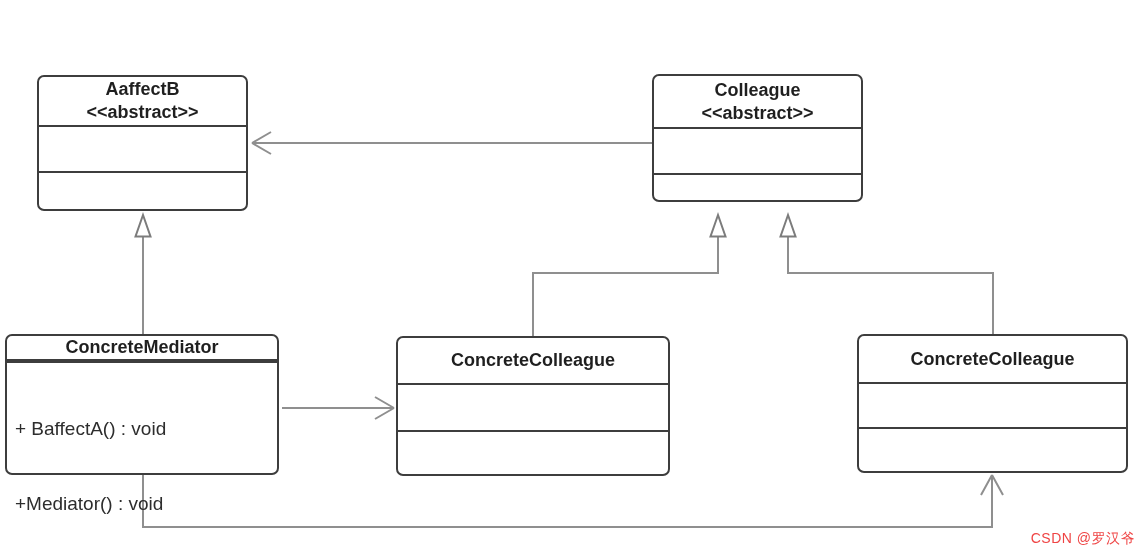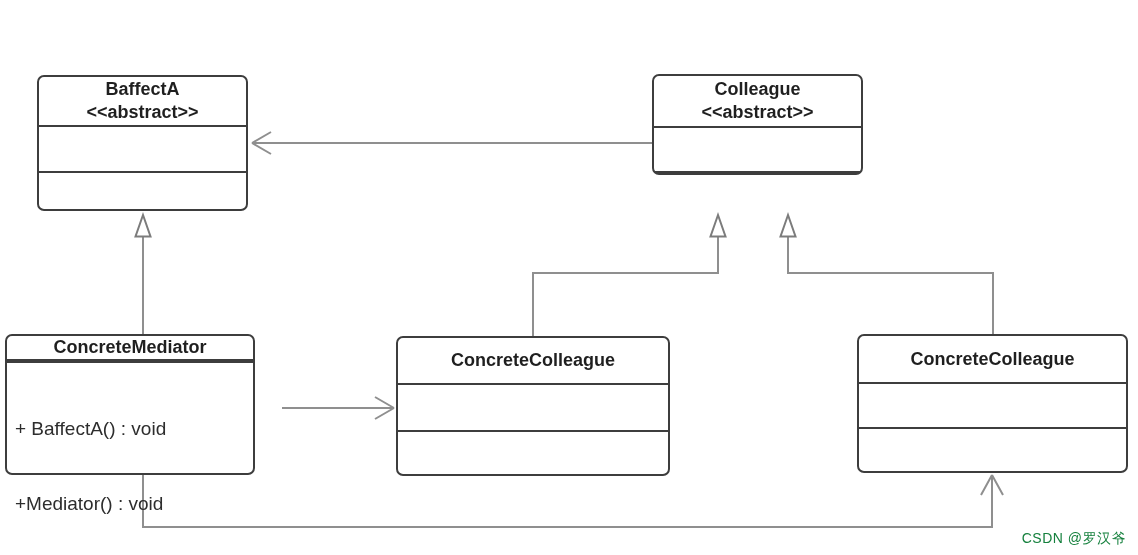--- a/index.html
+++ b/index.html
@@ -20,22 +20,22 @@
     font-weight:bold;font-size:18px;line-height:23px;color:#1f1f1f;
     text-align:center;
   }
   .comp{border-top:2.5px solid #3d3d3d;box-sizing:border-box;}
   .comp.grow{flex:1;}
   .comp.methods{
     font-size:19px;line-height:25px;color:#2d2d2d;
     padding:3px 6px 0 8px;white-space:pre;
   }
   .watermark{
-    position:absolute;right:12px;bottom:7px;
-    font-size:14px;color:#15803d;letter-spacing:0.5px;
+    position:absolute;right:3px;bottom:7px;
+    font-size:14px;color:#ef4444;letter-spacing:0.5px;
   }
 </style>
 </head>
 <body>
 
 <div class="stage">
 
   <svg class="connectors" viewBox="0 0 1138 555">
     <g stroke="#8f8f8f" stroke-width="2" fill="none">
 
@@ -56,37 +56,37 @@
     </g>
     <g stroke="#7c7c7c" stroke-width="2" fill="#ffffff">
       <polygon points="143,215 135.5,236.5 150.5,236.5"></polygon>
       <polygon points="718,215 710.5,236.5 725.5,236.5"></polygon>
       <polygon points="788,215 780.5,236.5 795.5,236.5"></polygon>
     </g>
   </svg>
 
   <div class="uml-box" style="left:37px;top:75px;width:211px;height:136px;">
     <div class="comp-header" style="height:48px;">
-      <span>BaffectA</span>
+      <span>AaffectB</span>
       <span>&lt;&lt;abstract&gt;&gt;</span>
     </div>
     <div class="comp" style="height:46px;"></div>
     <div class="comp grow"></div>
   </div>
 
-  <div class="uml-box" style="left:652px;top:74px;width:211px;height:101px;">
+  <div class="uml-box" style="left:652px;top:74px;width:211px;height:128px;">
     <div class="comp-header" style="height:51px;">
       <span>Colleague</span>
       <span>&lt;&lt;abstract&gt;&gt;</span>
     </div>
     <div class="comp" style="height:46px;"></div>
     <div class="comp grow"></div>
   </div>
 
-  <div class="uml-box" style="left:5px;top:334px;width:250px;height:141px;">
+  <div class="uml-box" style="left:5px;top:334px;width:274px;height:141px;">
     <div class="comp-header" style="height:45px;">
       <span>ConcreteMediator</span>
     </div>
     <div class="comp" style="height:46px;"></div>
     <div class="comp grow methods">
       <div>+ BaffectA() : void</div>
       <div>+Mediator() : void</div>
     </div>
   </div>
 

